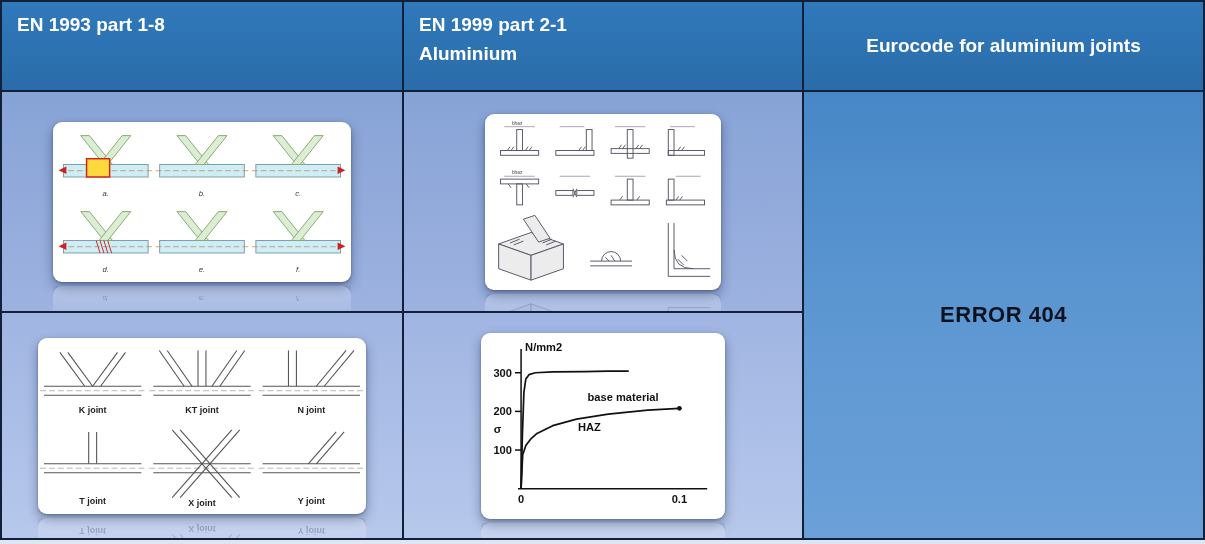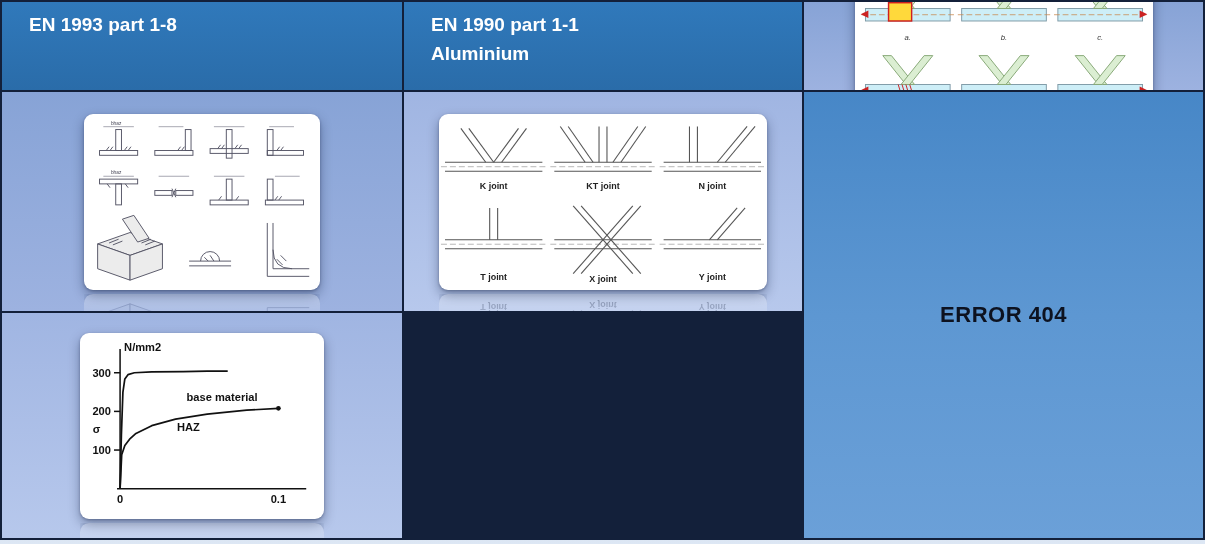--- a/index.html
+++ b/index.html
@@ -5,21 +5,21 @@
   *{box-sizing:border-box;margin:0;padding:0}
   html,body{width:1205px;height:544px;overflow:hidden}
   body{font-family:"Liberation Sans",sans-serif;background:#cfdcee}
   .slide{position:relative;width:1205px;height:544px;
          background:linear-gradient(180deg,#9db6e0 0%,#c2d3eb 85%,#dde7f4 100%)}
   .table{position:absolute;left:0;top:0;width:1205px;height:540px;
          display:grid;grid-template-columns:400px 398px 1fr;grid-template-rows:88px 219px 1fr;
          gap:2px;background:#13203a;border:2px solid #13203a}
   .cell{position:relative;overflow:hidden}
   .hdr{background:linear-gradient(180deg,#3079bb,#2a6ca9);color:#fff;font-weight:bold;
-       font-size:19px;line-height:1.5;padding:9px 27px}
+       font-size:19px;line-height:1.5;padding:9px 15px}
   .hdr.center{display:flex;flex-direction:column;align-items:center;justify-content:center;
        text-align:center;padding:9px 10px}
   .bodyc{display:flex;align-items:center;justify-content:center}
   .r1{background:linear-gradient(180deg,#87a3d6,#9db2e0)}
   .r2{background:linear-gradient(180deg,#a0b5e2,#b7c8ec)}
   .err{grid-column:3;grid-row:2/4;background:linear-gradient(180deg,#4787c7 0%,#5d97d2 50%,#6ba0d8 100%);
        display:flex;align-items:center;justify-content:center}
   .err-text{font-size:22px;font-weight:bold;color:#0d1220;letter-spacing:.5px}
   .panel{background:#fff;border-radius:9px;
          box-shadow:0 5px 12px rgba(8,20,55,.38),0 1px 3px rgba(8,20,55,.3);
@@ -51,24 +51,27 @@
 <body>
 
 <div class="slide">
   <div class="table">
 
     <div class="cell hdr">
       <div>EN 1993 part 1-8</div>
     </div>
 
     <div class="cell hdr">
-      <div>EN 1990 part 1-1</div>
+      <div>EN 1999 part 2-1</div>
       <div>Aluminium</div>
     </div>
 
+    <div class="cell hdr center">
+      <div>Eurocode for aluminium joints</div>
+    </div>
 
     <div class="cell bodyc r1">
       <div class="panel p-weld">
         <svg viewBox="0 0 300 158">
           <g transform="translate(0,0)">
             <rect x="6" y="40" width="88" height="13" class="chord"></rect>
             <line x1="2" y1="46.5" x2="98" y2="46.5" class="cdash"></line>
             <polygon points="24,10 33,10 57,40 48,40" class="brace"></polygon>
             <polygon points="76,10 67,10 43,40 52,40" class="brace"></polygon>
             <rect x="30" y="34" width="24" height="19" class="hl"></rect>

